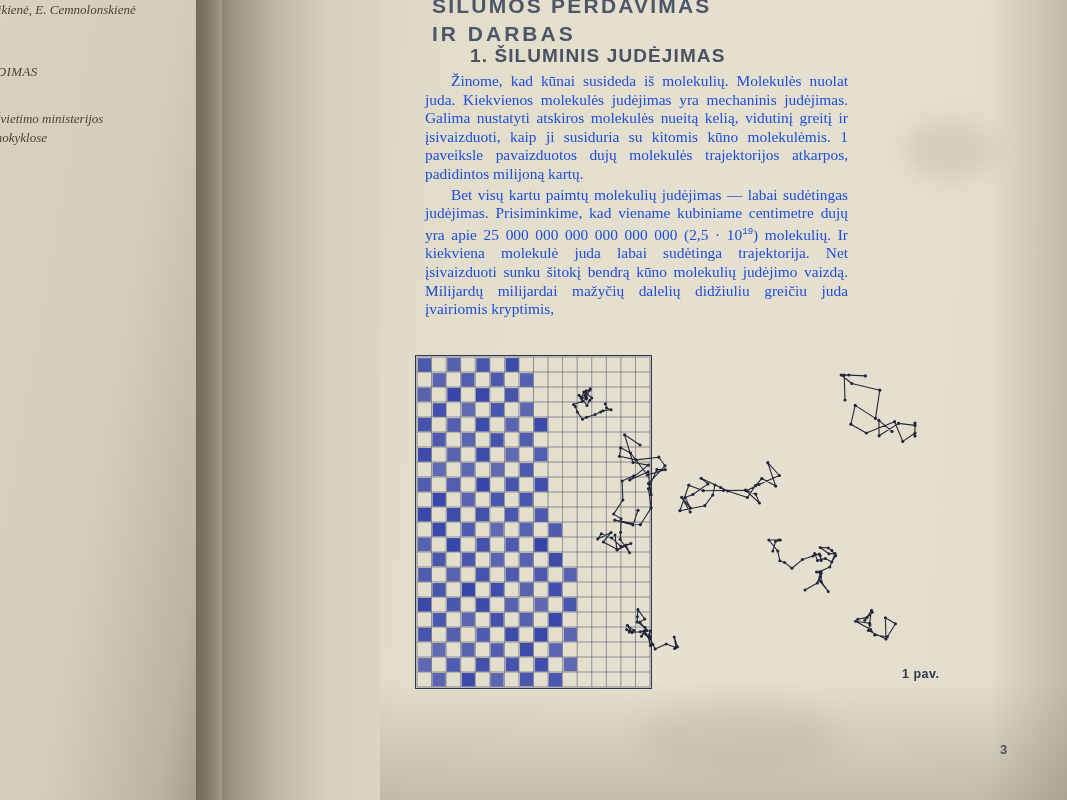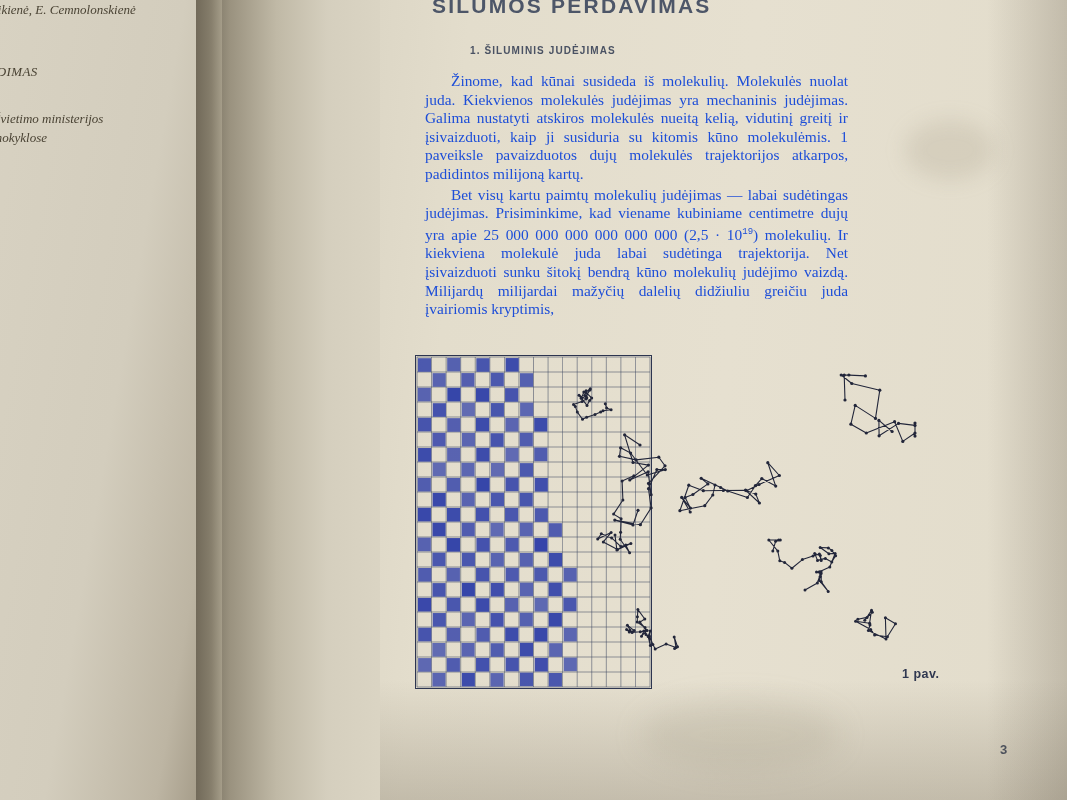--- a/index.html
+++ b/index.html
@@ -90,21 +90,21 @@
     line-height: 28px;
   }
   .chapter-title .l2 { display: block; letter-spacing: 3px; }
 
   .section-heading {
     position: absolute;
     left: 470px; top: 45px;
     color: #4a5263;
     font-family: "Liberation Sans", sans-serif;
     font-weight: bold;
-    font-size: 10px;
+    font-size: 19px;
     letter-spacing: 1.1px;
   }
 
   
   .body-text {
     position: absolute;
     left: 425px; top: 72px;
     width: 423px;
     color: #1d4ed8;
     font-size: 15.4px;
@@ -169,20 +169,21 @@
     <div class="lp-text lp-line4">i mokyklose</div>
   </div>
 
   <div class="gutter"></div>
   <div class="gutter-dark"></div>
 
   <div class="right-page"></div>
 
   <div class="chapter-title">
     <span>ŠILUMOS PERDAVIMAS</span>
+    <span class="l2">IR DARBAS</span>
   </div>
 
   <div class="section-heading">1. ŠILUMINIS JUDĖJIMAS</div>
 
   <div class="body-text">
     <p>Žinome, kad kūnai susideda iš molekulių. Molekulės nuolat juda. Kiekvienos molekulės judėjimas yra mechaninis judėjimas. Galima nustatyti atskiros molekulės nueitą kelią, vidutinį greitį ir įsivaizduoti, kaip ji susiduria su kitomis kūno molekulėmis. 1 paveiksle pavaizduotos dujų molekulės trajektorijos atkarpos, padidintos milijoną kartų.</p>
     <p>
       <span>Bet visų kartu paimtų molekulių judėjimas — labai sudėtingas judėjimas. Prisiminkime, kad viename kubiniame centimetre dujų yra apie 25 000 000 000 000 000 000   (2,5 · 10</span><sup>19</sup><span>) molekulių. Ir kiekviena molekulė juda labai sudėtinga trajektorija. Net įsivaizduoti sunku šitokį bendrą kūno molekulių judėjimo vaizdą. Milijardų milijardai mažyčių dalelių didžiuliu greičiu juda įvairiomis kryptimis,</span>
     </p>
   </div>

